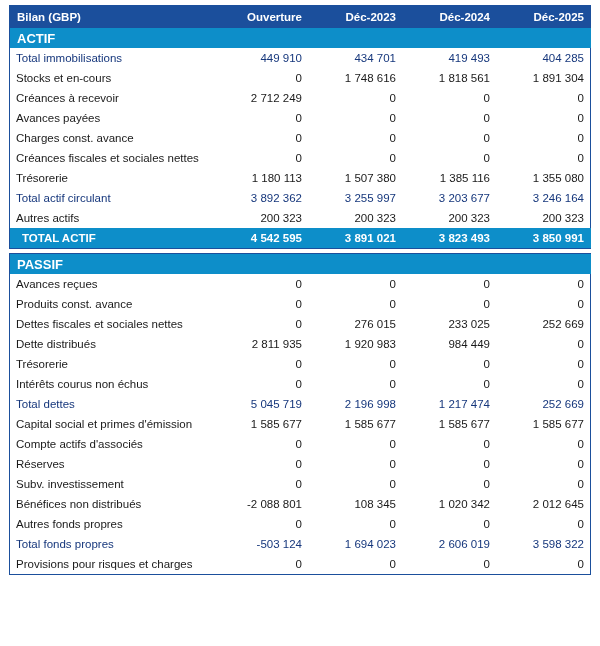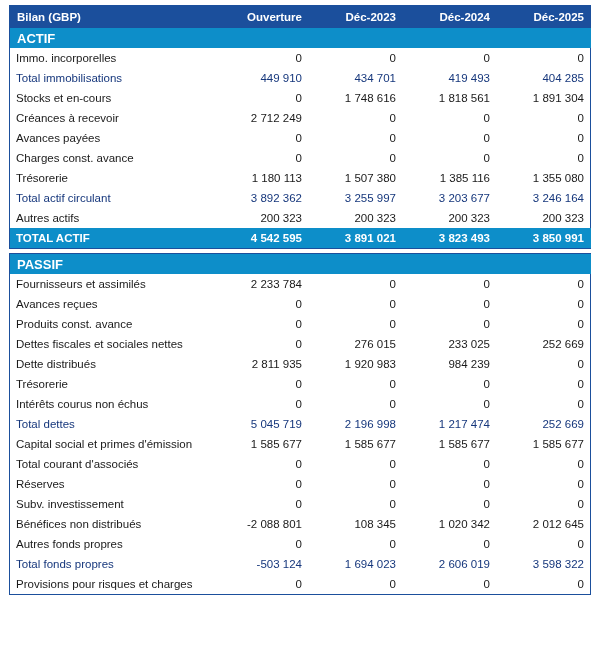--- a/index.html
+++ b/index.html
@@ -88,21 +88,21 @@
   tr.subtotal td {
     font-weight: normal;
     color: #16377c;
   }
 
   tr.grandtotal { height: 20px; background: #0d8ec9; }
   tr.grandtotal td {
     color: #ffffff;
     font-weight: bold;
   }
-  tr.grandtotal td.label { padding-left: 6px; }
+  tr.grandtotal td.label { padding-left: 12px; }
 </style>
 </head>
 <body>
 
 <div id="balance-sheet">
 
   <div class="block">
     <table class="grid">
       <colgroup>
         <col class="c-label">
@@ -119,27 +119,20 @@
             <td class="num">Déc-2024</td>
             <td class="num">Déc-2025</td>
           </tr>
           <tr class="row section">
             <td class="label">ACTIF</td>
             <td class="num"></td>
             <td class="num"></td>
             <td class="num"></td>
             <td class="num"></td>
           </tr>
-          <tr class="row">
-            <td class="label">Immo. incorporelles</td>
-            <td class="num">0</td>
-            <td class="num">0</td>
-            <td class="num">0</td>
-            <td class="num">0</td>
-          </tr>
           <tr class="row subtotal">
             <td class="label">Total immobilisations</td>
             <td class="num">449 910</td>
             <td class="num">434 701</td>
             <td class="num">419 493</td>
             <td class="num">404 285</td>
           </tr>
           <tr class="row">
             <td class="label">Stocks et en-cours</td>
             <td class="num">0</td>
@@ -162,20 +155,27 @@
             <td class="num">0</td>
           </tr>
           <tr class="row">
             <td class="label">Charges const. avance</td>
             <td class="num">0</td>
             <td class="num">0</td>
             <td class="num">0</td>
             <td class="num">0</td>
           </tr>
           <tr class="row">
+            <td class="label">Créances fiscales et sociales nettes</td>
+            <td class="num">0</td>
+            <td class="num">0</td>
+            <td class="num">0</td>
+            <td class="num">0</td>
+          </tr>
+          <tr class="row">
             <td class="label">Trésorerie</td>
             <td class="num">1 180 113</td>
             <td class="num">1 507 380</td>
             <td class="num">1 385 116</td>
             <td class="num">1 355 080</td>
           </tr>
           <tr class="row subtotal">
             <td class="label">Total actif circulant</td>
             <td class="num">3 892 362</td>
             <td class="num">3 255 997</td>
@@ -211,27 +211,20 @@
       </colgroup>
       <tbody id="passif-body">
           <tr class="row section">
             <td class="label">PASSIF</td>
             <td class="num"></td>
             <td class="num"></td>
             <td class="num"></td>
             <td class="num"></td>
           </tr>
           <tr class="row">
-            <td class="label">Fournisseurs et assimilés</td>
-            <td class="num">2 233 784</td>
-            <td class="num">0</td>
-            <td class="num">0</td>
-            <td class="num">0</td>
-          </tr>
-          <tr class="row">
             <td class="label">Avances reçues</td>
             <td class="num">0</td>
             <td class="num">0</td>
             <td class="num">0</td>
             <td class="num">0</td>
           </tr>
           <tr class="row">
             <td class="label">Produits const. avance</td>
             <td class="num">0</td>
             <td class="num">0</td>
@@ -242,21 +235,21 @@
             <td class="label">Dettes fiscales et sociales nettes</td>
             <td class="num">0</td>
             <td class="num">276 015</td>
             <td class="num">233 025</td>
             <td class="num">252 669</td>
           </tr>
           <tr class="row">
             <td class="label">Dette distribués</td>
             <td class="num">2 811 935</td>
             <td class="num">1 920 983</td>
-            <td class="num">984 239</td>
+            <td class="num">984 449</td>
             <td class="num">0</td>
           </tr>
           <tr class="row">
             <td class="label">Trésorerie</td>
             <td class="num">0</td>
             <td class="num">0</td>
             <td class="num">0</td>
             <td class="num">0</td>
           </tr>
           <tr class="row">
@@ -274,21 +267,21 @@
             <td class="num">252 669</td>
           </tr>
           <tr class="row">
             <td class="label">Capital social et primes d'émission</td>
             <td class="num">1 585 677</td>
             <td class="num">1 585 677</td>
             <td class="num">1 585 677</td>
             <td class="num">1 585 677</td>
           </tr>
           <tr class="row">
-            <td class="label">Total courant d'associés</td>
+            <td class="label">Compte actifs d'associés</td>
             <td class="num">0</td>
             <td class="num">0</td>
             <td class="num">0</td>
             <td class="num">0</td>
           </tr>
           <tr class="row">
             <td class="label">Réserves</td>
             <td class="num">0</td>
             <td class="num">0</td>
             <td class="num">0</td>

